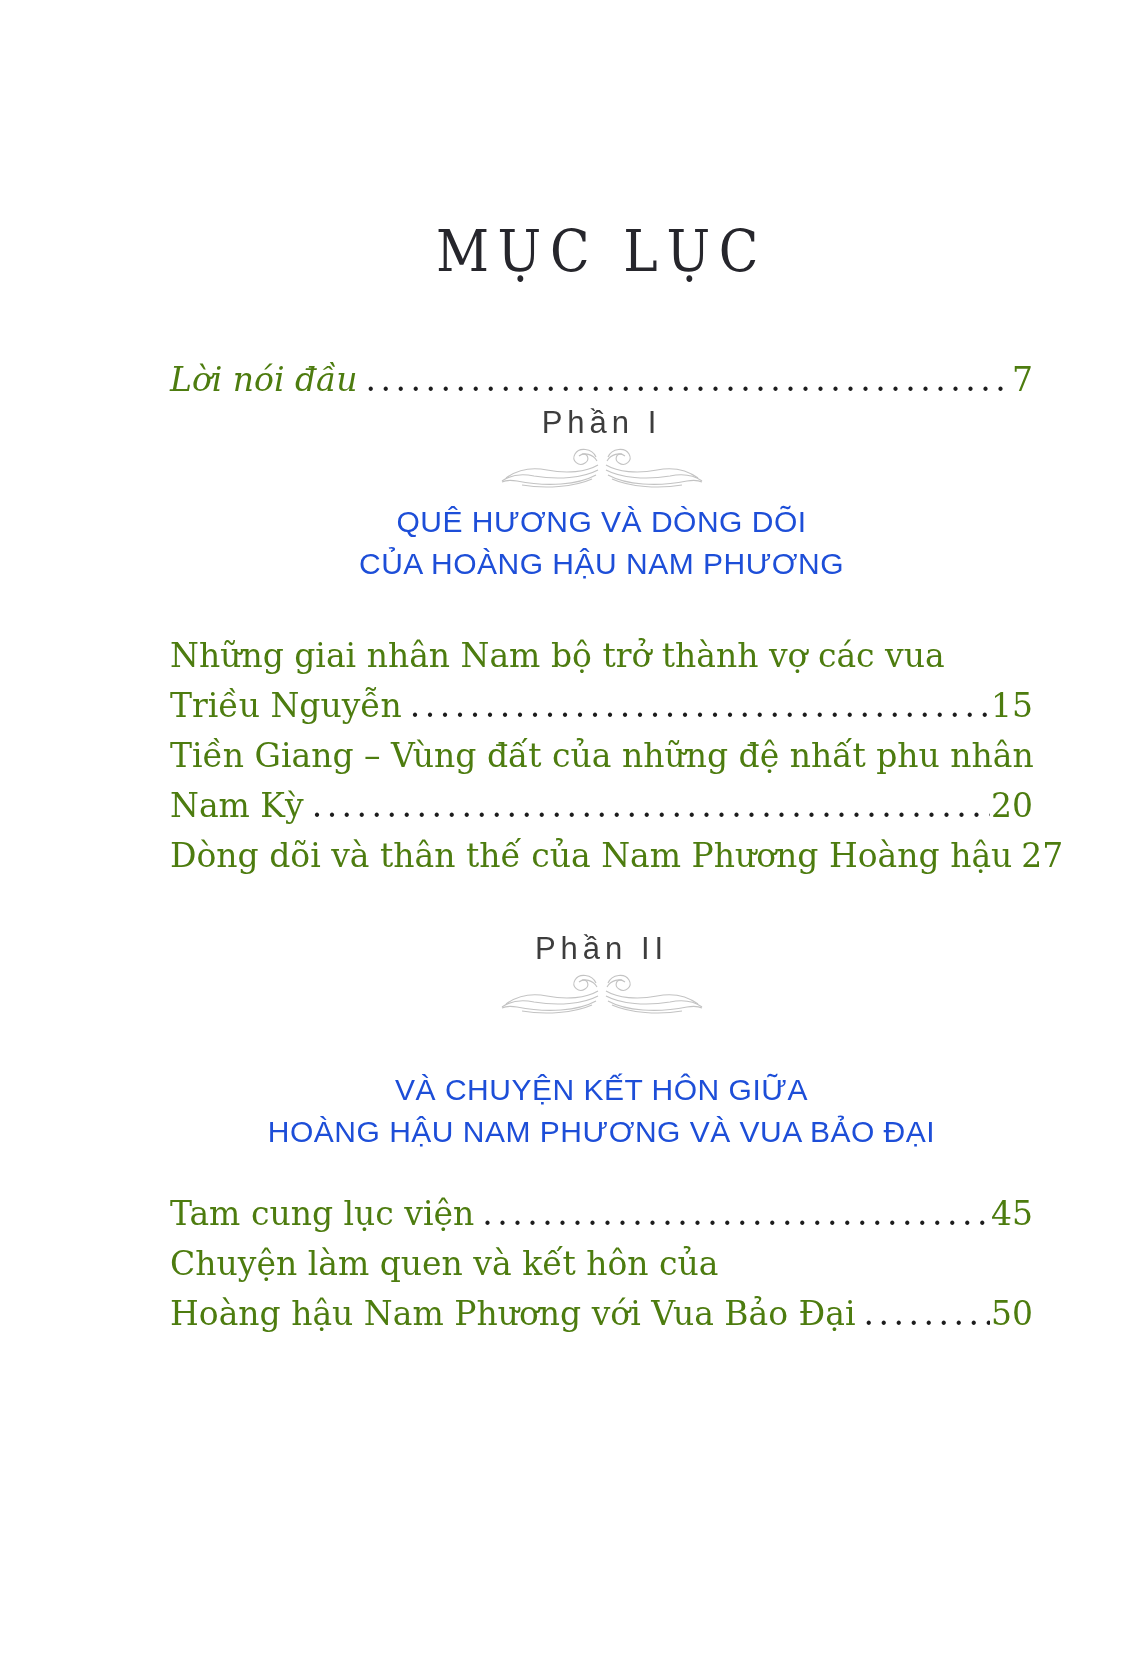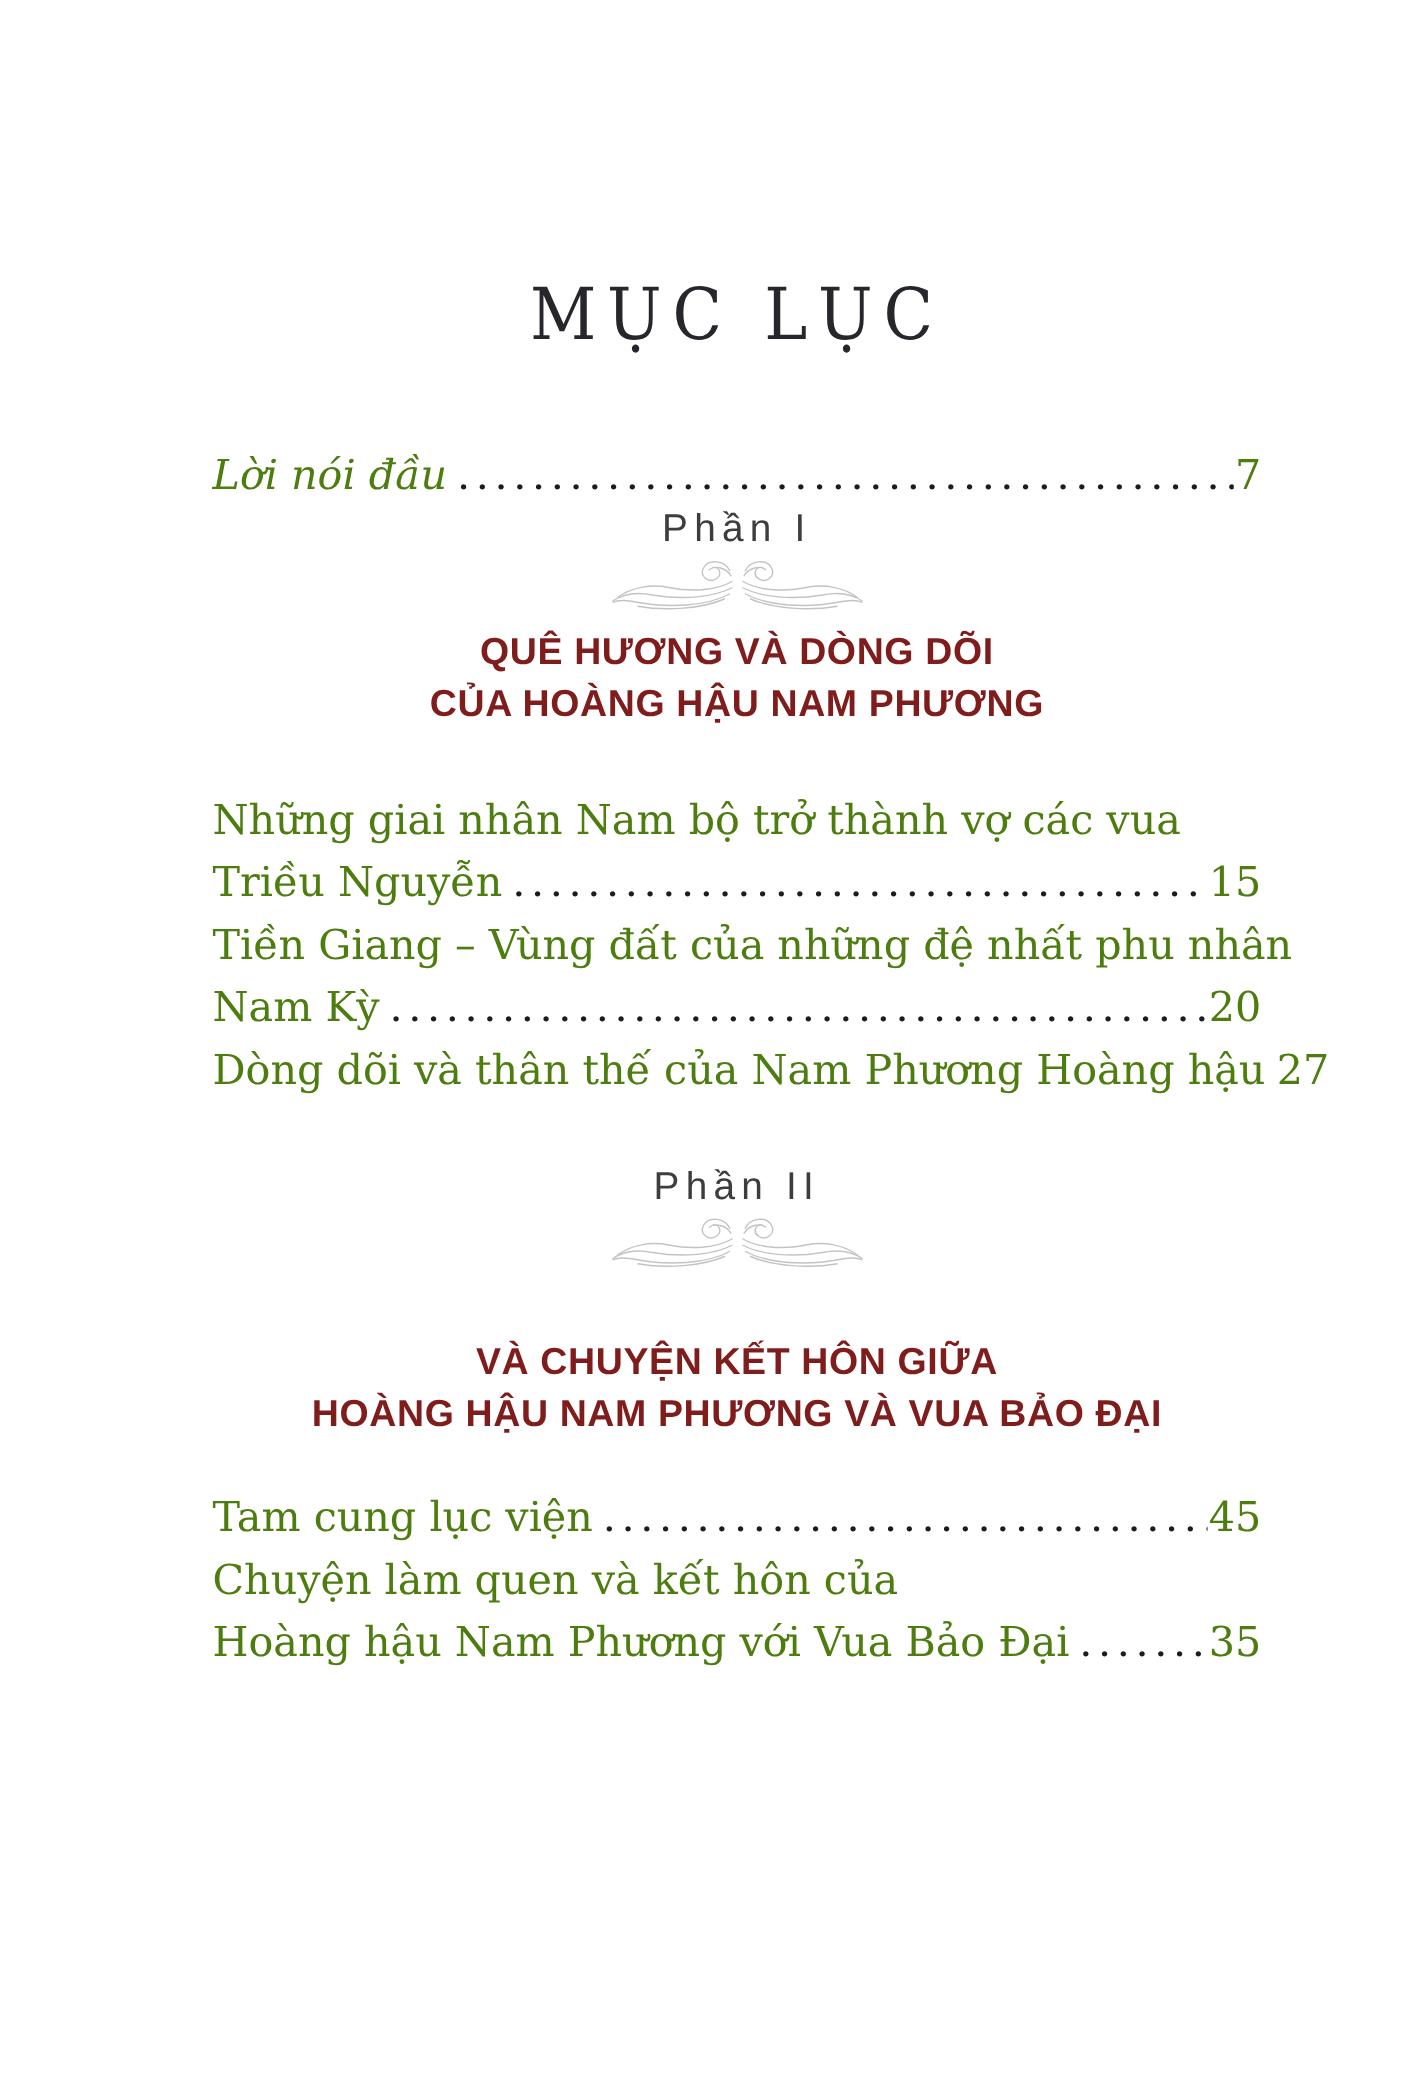--- a/index.html
+++ b/index.html
@@ -7,21 +7,21 @@
     position: relative;
     width: 1125px;
     height: 1662px;
     margin: 0 auto;
     background: #ffffff;
     overflow: hidden;
     font-family: "DejaVu Serif", serif;
     color: #1c1c1c;
     box-sizing: border-box;
     padding-left: 170px;
-    padding-right: 116px;
+    padding-right: 92px;
   }
   .content { width: 100%; }
 
   
   .title {
     margin: 0;
     padding-top: 206px;
     text-align: center;
     font-family: "DejaVu Serif", serif;
     font-weight: 400;
@@ -73,25 +73,25 @@
     margin: 4px auto 0 auto;
     width: 216px;
     height: 46px;
     display: block;
   }
 
   .heading {
     margin: 10px 0 0 0;
     text-align: center;
     font-family: "Liberation Sans", sans-serif;
-    font-weight: 700;
+    font-weight: 400;
     font-size: 30px;
     line-height: 42px;
     letter-spacing: 0.5px;
-    color: #7f1d1d;
+    color: #1d4ed8;
   }
 
   .entries { margin-top: 46px; }
   .part2 .entries { margin-top: 36px; }
 </style>
 </head>
 <body>
 
 <div class="page">
   <div class="content">
@@ -191,21 +191,21 @@
         </div>
 
 
         <div>
           <div class="toc-row">
             <span class="label">Chuyện làm quen và kết hôn của</span>
           </div>
           <div class="toc-row">
             <span class="label">Hoàng hậu Nam Phương với Vua Bảo Đại</span>
             <span class="dots"></span>
-            <span class="pagenum">35</span>
+            <span class="pagenum">50</span>
           </div>
         </div>
 
       </div>
     </section>
 
   </div>
 </div>
 
 </body></html>

